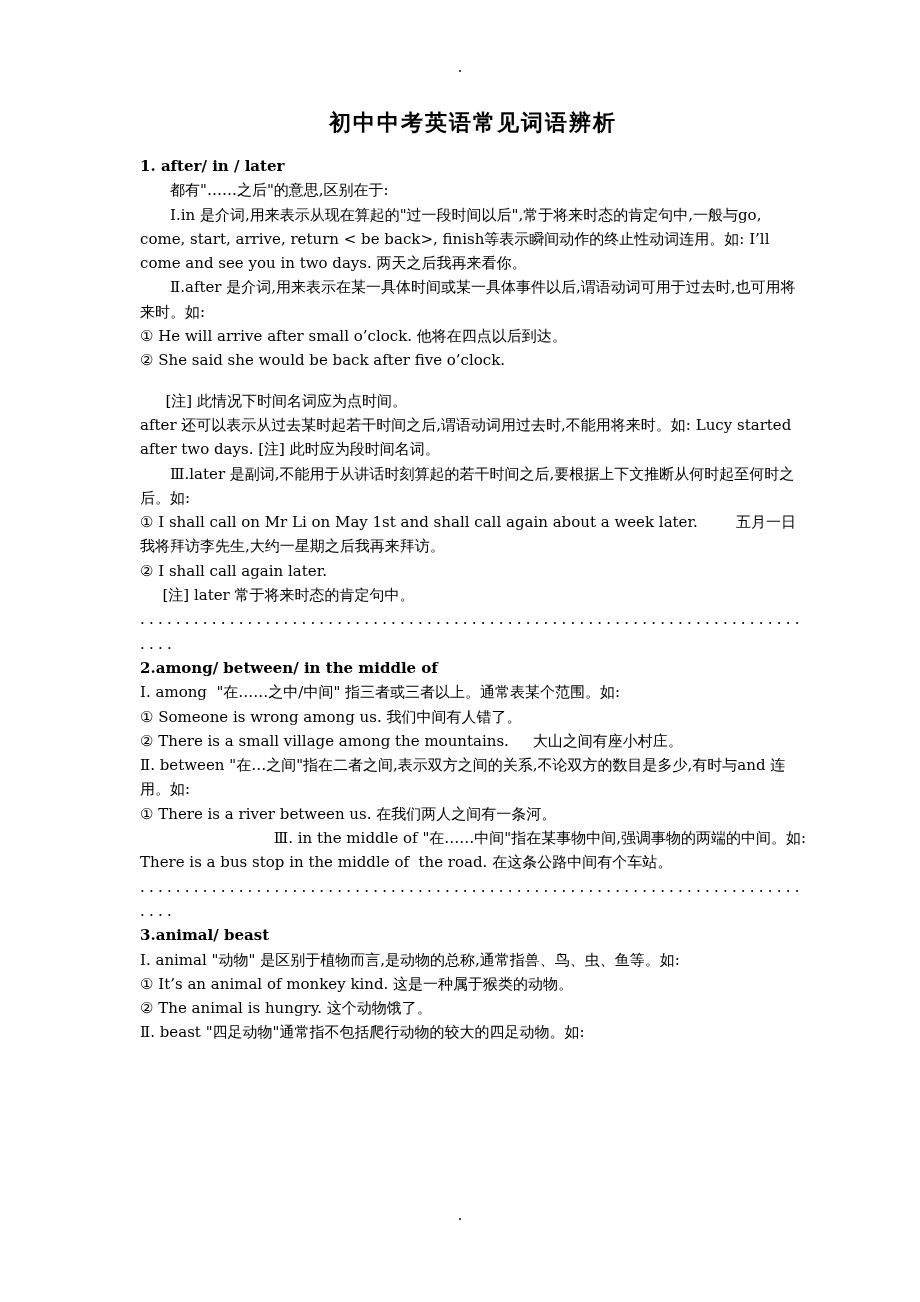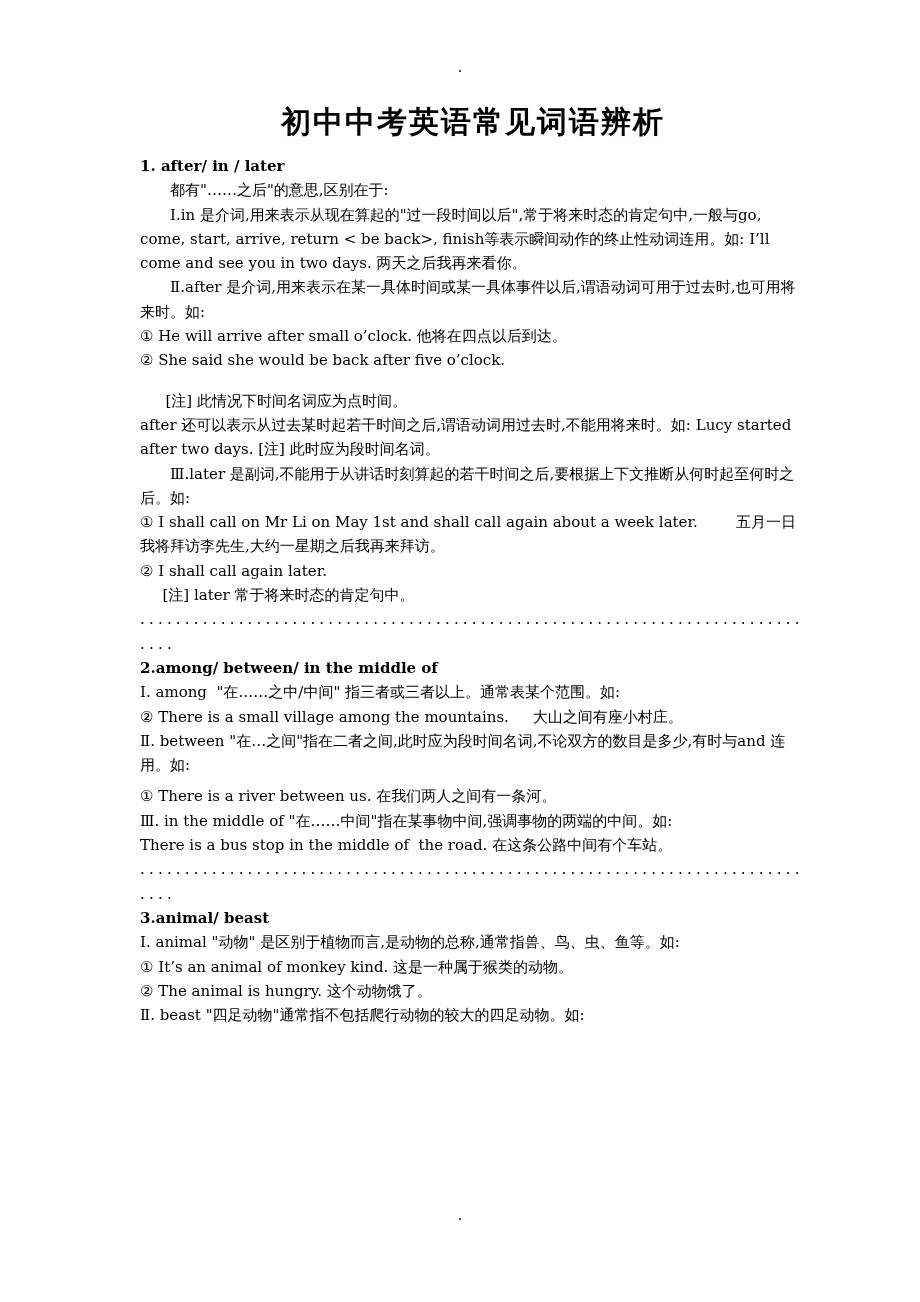--- a/index.html
+++ b/index.html
@@ -33,21 +33,21 @@
   .page-marker.bottom { top: 1212px; }
   .content {
     position: absolute;
     top: 100px;
     left: 140px;
     width: 666px;
   }
   .doc-title {
     margin: 0 0 10px 0;
     text-align: center;
-    font-size: 30px;
+    font-size: 22px;
     line-height: 44px;
     font-weight: bold;
     letter-spacing: 2px;
   }
   .line {
     font-size: 15px;
     line-height: 24.3px;
     white-space: pre-wrap;
     overflow-wrap: break-word;
     text-align: left;
@@ -79,24 +79,25 @@
         <div class="line" style="text-indent: 1.7em; margin-top: 16px;">[注] 此情况下时间名词应为点时间。</div>
         <div class="line" style="text-indent: 0em;">after 还可以表示从过去某时起若干时间之后,谓语动词用过去时,不能用将来时。如: Lucy started after two days. [注] 此时应为段时间名词。</div>
         <div class="line" style="text-indent: 2em;">Ⅲ.later 是副词,不能用于从讲话时刻算起的若干时间之后,要根据上下文推断从何时起至何时之后。如:</div>
         <div class="line" style="text-indent: 0em;">① I shall call on Mr Li on May 1st and shall call again about a week later.        五月一日我将拜访李先生,大约一星期之后我再来拜访。</div>
         <div class="line" style="text-indent: 0em;">② I shall call again later.</div>
         <div class="line" style="text-indent: 1.5em;">[注] later 常于将来时态的肯定句中。</div>
         <div class="line dots" style="text-indent: 0em;">..........................................................................</div>
         <div class="line dots" style="text-indent: 0em;">....</div>
         <div class="line heading">2.among/ between/ in the middle of</div>
         <div class="line" style="text-indent: 0em;">Ⅰ. among  "在……之中/中间" 指三者或三者以上。通常表某个范围。如:</div>
+        <div class="line" style="text-indent: 0em;">① Someone is wrong among us. 我们中间有人错了。</div>
         <div class="line" style="text-indent: 0em;">② There is a small village among the mountains.     大山之间有座小村庄。</div>
-        <div class="line" style="text-indent: 0em;">Ⅱ. between "在…之间"指在二者之间,此时应为段时间名词,不论双方的数目是多少,有时与and 连用。如:</div>
-        <div class="line" style="text-indent: 0em; margin-top: 7px;">① There is a river between us. 在我们两人之间有一条河。</div>
-        <div class="line" style="text-indent: 0em;">Ⅲ. in the middle of "在……中间"指在某事物中间,强调事物的两端的中间。如:</div>
+        <div class="line" style="text-indent: 0em;">Ⅱ. between "在…之间"指在二者之间,表示双方之间的关系,不论双方的数目是多少,有时与and 连用。如:</div>
+        <div class="line" style="text-indent: 0em;">① There is a river between us. 在我们两人之间有一条河。</div>
+        <div class="line" style="text-indent: 0em; text-align: right;">Ⅲ. in the middle of "在……中间"指在某事物中间,强调事物的两端的中间。如:</div>
         <div class="line" style="text-indent: 0em;">There is a bus stop in the middle of  the road. 在这条公路中间有个车站。</div>
         <div class="line dots" style="text-indent: 0em;">..........................................................................</div>
         <div class="line dots" style="text-indent: 0em;">....</div>
         <div class="line heading">3.animal/ beast</div>
         <div class="line" style="text-indent: 0em;">Ⅰ. animal "动物" 是区别于植物而言,是动物的总称,通常指兽、鸟、虫、鱼等。如:</div>
         <div class="line" style="text-indent: 0em;">① It’s an animal of monkey kind. 这是一种属于猴类的动物。</div>
         <div class="line" style="text-indent: 0em;">② The animal is hungry. 这个动物饿了。</div>
         <div class="line" style="text-indent: 0em;">Ⅱ. beast "四足动物"通常指不包括爬行动物的较大的四足动物。如:</div>
       </div>
   </div>

